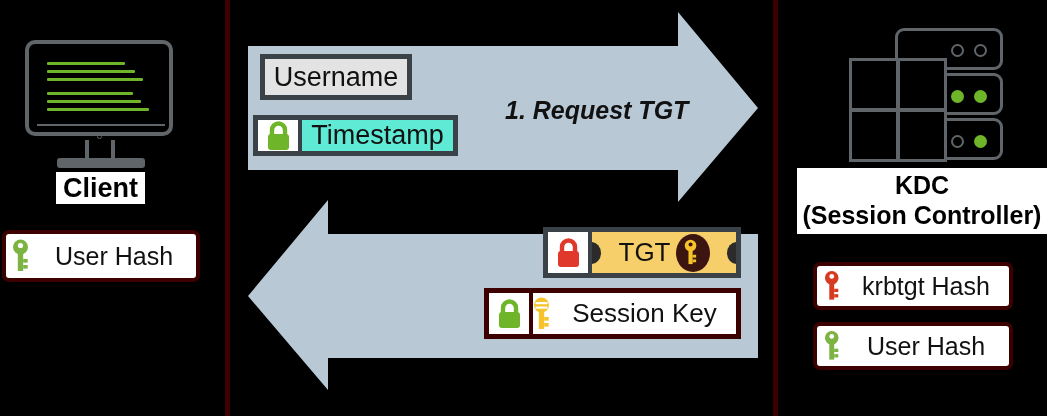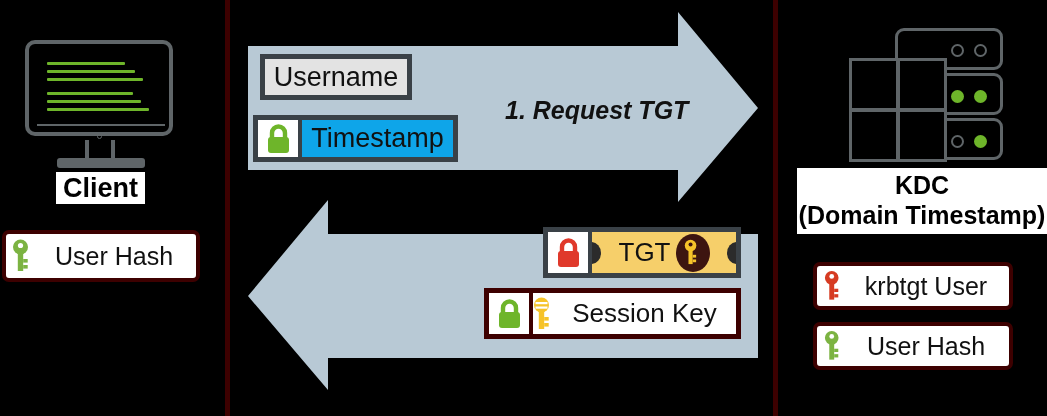--- a/index.html
+++ b/index.html
@@ -68,22 +68,22 @@
   
   .msgbox{position:absolute;display:flex;align-items:stretch;box-sizing:border-box;}
   .msgbox .lockcell{background:#fff;display:flex;align-items:center;justify-content:center;
       box-sizing:border-box;}
   .msgbox .txtcell{display:flex;align-items:center;box-sizing:border-box;}
 
   #box-username{left:260px;top:54px;width:152px;height:46px;border:5px solid #3a4147;
       background:#e3e3e3;}
   #box-username .txtcell{flex:1;justify-content:center;font-size:27px;color:#111;}
 
-  #box-timestamp{left:253px;top:115px;width:205px;height:47px;border:5px solid #3a4147;
-      background:#0ea5e9;}
+  #box-timestamp{left:253px;top:115px;width:205px;height:41px;border:5px solid #3a4147;
+      background:#5eead4;}
   #box-timestamp .lockcell{width:44px;border-right:4px solid #3a4147;}
   #box-timestamp .txtcell{flex:1;justify-content:center;font-size:27px;color:#111;}
 
   
   #box-tgt{left:543px;top:227px;width:198px;height:51px;border:5px solid #3a4147;background:#8b5cf6;}
   #box-tgt .lockcell{width:44px;border-right:4px solid #3a4147;}
   #ticket-body{position:relative;flex:1;background:#f6cf6a;display:flex;align-items:center;
       justify-content:center;gap:5px;overflow:hidden;}
   .notch{position:absolute;top:50%;width:19px;height:22px;background:#2b2b2b;
       border-radius:50%;transform:translateY(-50%);}
@@ -166,34 +166,34 @@
         <div class="led on" style="right:13px;top:14px;"></div>
       </div>
       <div class="sq" id="sq1"></div>
       <div class="sq" id="sq2"></div>
       <div class="sq" id="sq3"></div>
       <div class="sq" id="sq4"></div>
     </div>
 
     <div id="kdc-label">
       <div>KDC</div>
-      <div>(Domain Timestamp)</div>
+      <div>(Session Controller)</div>
     </div>
 
     <div class="hash-badge" id="kdc-hash-krbtgt">
       <span class="key-wrap">
         <svg width="20" height="32" viewBox="0 0 22 34">
           <circle cx="8.5" cy="8" r="7.5" fill="#d63b22"></circle>
           <circle cx="8.5" cy="6.5" r="2.6" fill="#fff"></circle>
           <rect x="5.8" y="13" width="5.4" height="19" fill="#d63b22"></rect>
           <rect x="11.2" y="20" width="4.5" height="3.6" fill="#d63b22"></rect>
           <rect x="11.2" y="26" width="4.5" height="3.6" fill="#d63b22"></rect>
         </svg>
       </span>
-      <span class="hash-text">krbtgt User</span>
+      <span class="hash-text">krbtgt Hash</span>
     </div>
 
     <div class="hash-badge" id="kdc-hash-user">
       <span class="key-wrap">
         <svg width="20" height="32" viewBox="0 0 22 34">
           <circle cx="8.5" cy="8" r="7.5" fill="#7cb342"></circle>
           <circle cx="8.5" cy="6.5" r="2.6" fill="#fff"></circle>
           <rect x="5.8" y="13" width="5.4" height="19" fill="#7cb342"></rect>
           <rect x="11.2" y="20" width="4.5" height="3.6" fill="#7cb342"></rect>
           <rect x="11.2" y="26" width="4.5" height="3.6" fill="#7cb342"></rect>

